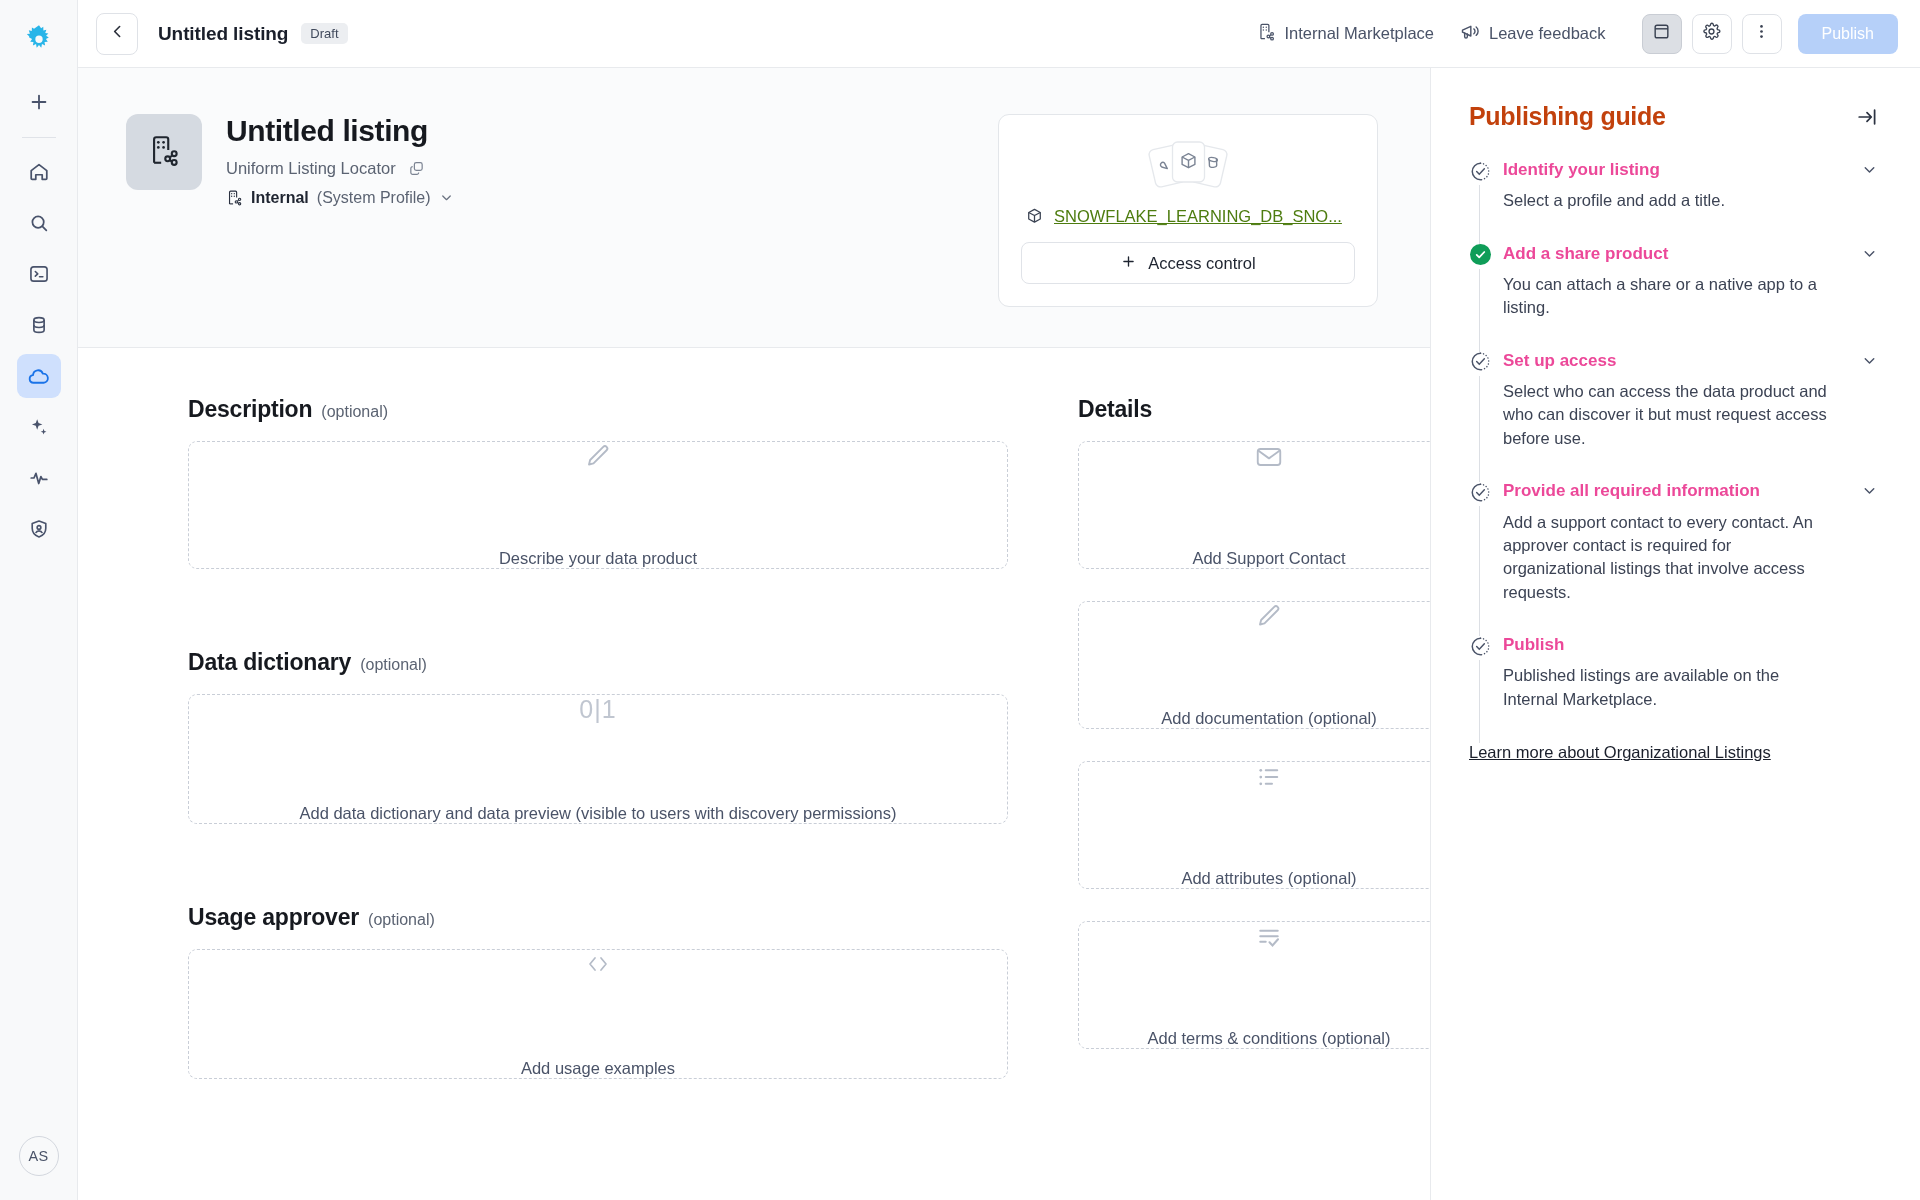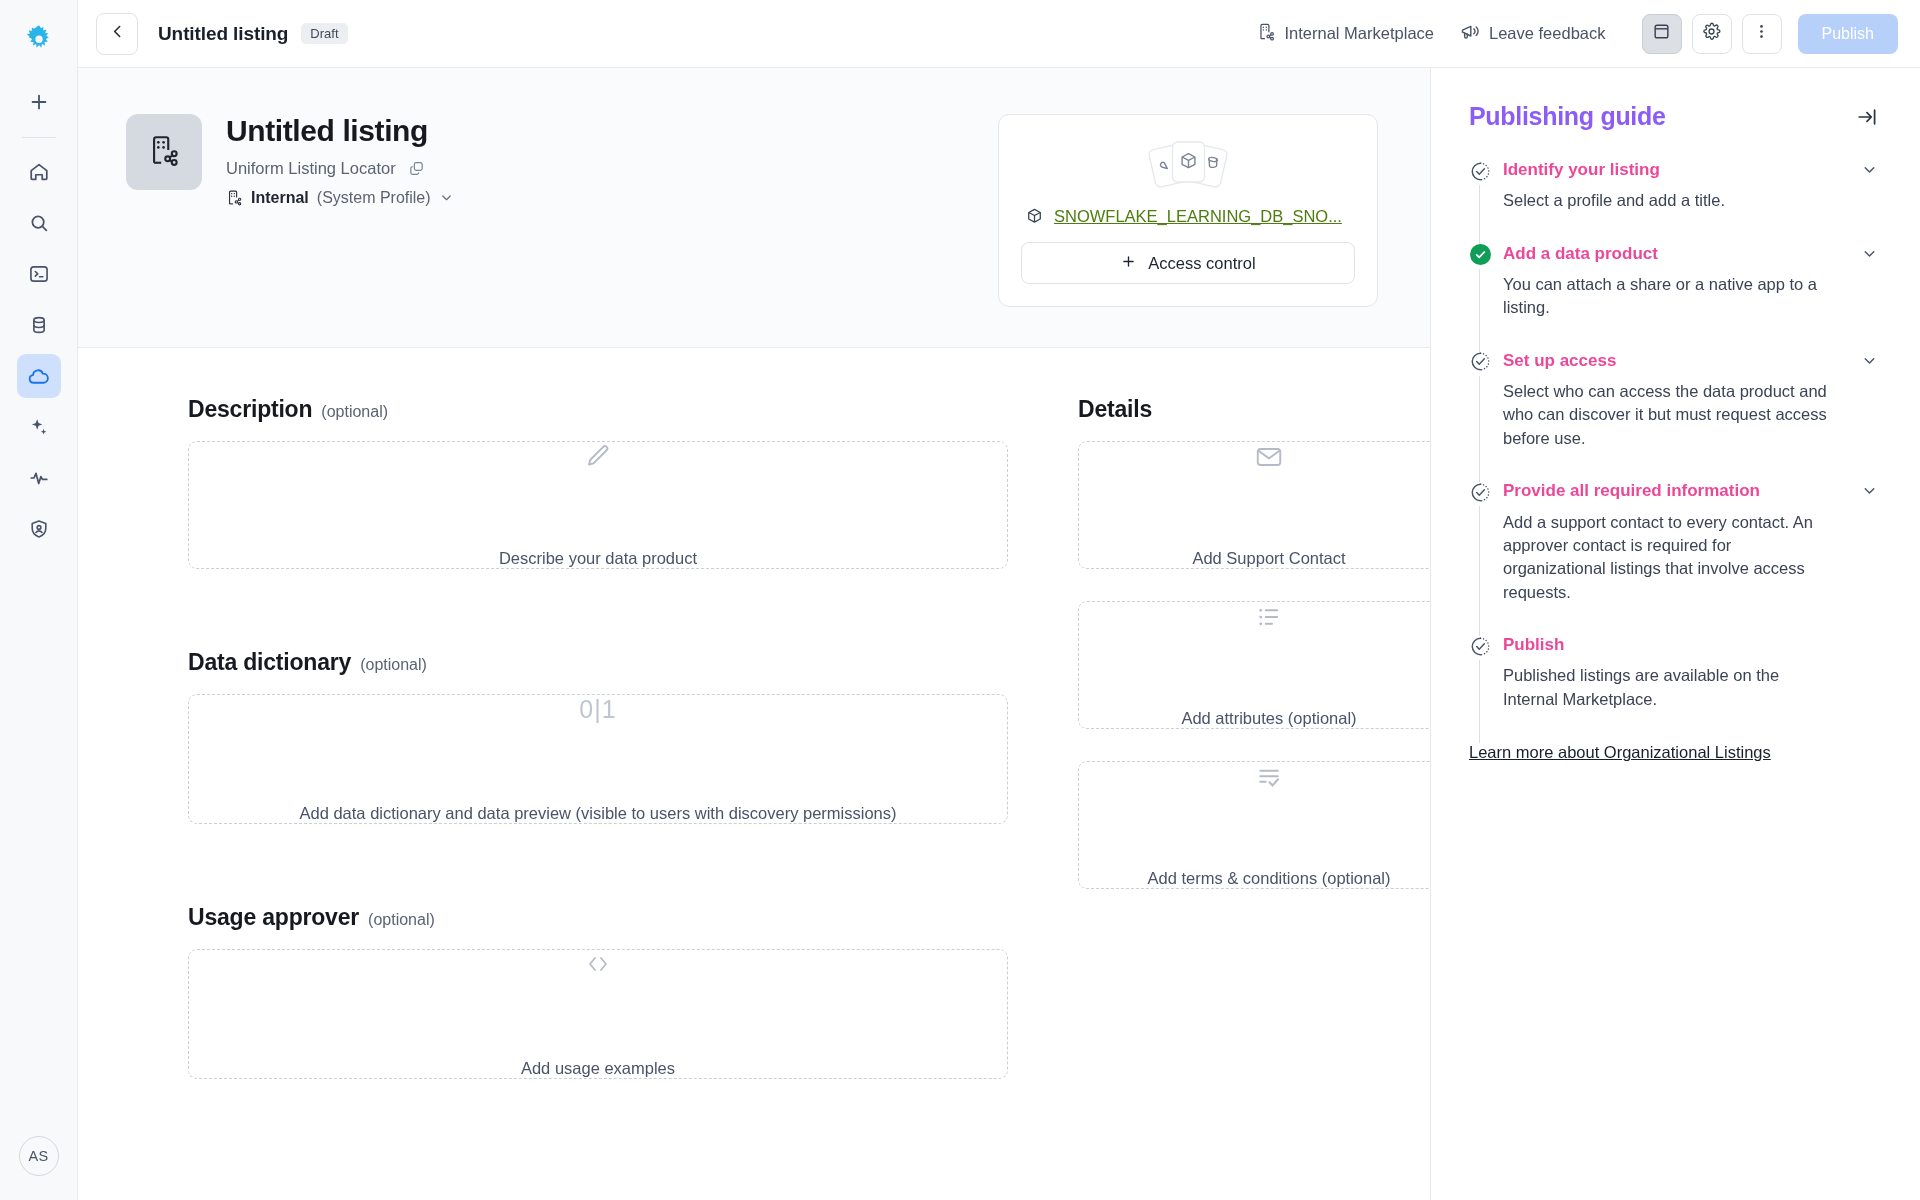--- a/index.html
+++ b/index.html
@@ -141,21 +141,21 @@
   .drop-txt { font-size: 16.5px; color: #4a5368; }
   .drop-num { font-size: 25px; color: #c0c6d0; margin-bottom: 34px; letter-spacing: 1px; }
   .d-desc { height: 128px; }
   .d-dict { height: 130px; }
   .d-usage { height: 130px; }
   .sec-gap { height: 80px; }
   .det-card { height: 128px; margin-bottom: 32px; }
 
   
   .guide-head { display: flex; align-items: center; justify-content: space-between; margin-bottom: 28px; }
-  .guide-title { font-size: 25px; font-weight: 700; color: #8b5cf6; letter-spacing: -.3px; }
+  .guide-title { font-size: 25px; font-weight: 700; color: #c2410c; letter-spacing: -.3px; }
   .collapse-ico { color: #2c3342; cursor: pointer; display: flex; }
   .step { position: relative; padding-left: 34px; }
   .step-ico { position: absolute; left: 0; top: 1px; width: 22px; height: 22px; display: flex; align-items: center; justify-content: center; }
   .step-line { position: absolute; left: 10px; top: 26px; bottom: -2px; width: 1px; background: #dcdfe4; }
   .step-row { display: flex; align-items: flex-start; justify-content: space-between; gap: 10px; cursor: pointer; }
   .step-label { font-size: 17px; font-weight: 600; color: #ec4899; line-height: 1.25; }
   .step-chev { color: #4a5368; flex: 0 0 auto; margin-top: 2px; display: flex; }
   .step-desc { font-size: 16.5px; color: #3c4354; line-height: 1.42; margin-top: 9px; padding-bottom: 30px; max-width: 330px; }
   .step:last-of-type .step-line { display: none; }
   .guide-link {
@@ -460,20 +460,28 @@
             <div class="drop det-card">
               <span class="drop-ico">
                 <svg width="30" height="30" viewBox="0 0 24 24" fill="none" stroke="currentColor" stroke-width="1.5" stroke-linejoin="round">
                     <rect x="3" y="5.6" width="18" height="12.8" rx="2.2"></rect>
                     <path d="M3.6 7l8.4 6.1L20.4 7"></path>
                   </svg>
               </span>
               <span class="drop-txt">Add Support Contact</span>
             </div>
 
+            <div class="drop det-card">
+              <span class="drop-ico">
+                <svg width="30" height="30" viewBox="0 0 24 24" fill="none" stroke="currentColor" stroke-width="1.5" stroke-linejoin="round" stroke-linecap="round">
+                    <path d="M16.2 3.9a1.9 1.9 0 012.7 2.7L8.4 17.1l-3.6.9.9-3.6z"></path>
+                  </svg>
+              </span>
+              <span class="drop-txt">Add documentation (optional)</span>
+            </div>
 
             <div class="drop det-card">
               <span class="drop-ico">
                 <svg width="30" height="30" viewBox="0 0 24 24" fill="none" stroke="currentColor" stroke-width="1.6" stroke-linecap="round">
                     <circle cx="5.4" cy="6.6" r="1.1" fill="currentColor" stroke="none"></circle>
                     <circle cx="5.4" cy="12" r="1.1" fill="currentColor" stroke="none"></circle>
                     <circle cx="5.4" cy="17.4" r="1.1" fill="currentColor" stroke="none"></circle>
                     <path d="M9.4 6.6h9.2M9.4 12h9.2M9.4 17.4h5"></path>
                   </svg>
               </span>
@@ -528,21 +536,21 @@
         <div class="step">
           <span class="step-ico">
             <span class="check-done">
               <svg width="13" height="13" viewBox="0 0 24 24" fill="none" stroke="#ffffff" stroke-width="3.2" stroke-linecap="round" stroke-linejoin="round">
                   <path d="M5 12.6l4.6 4.6L19 7.4"></path>
                 </svg>
             </span>
           </span>
           <span class="step-line"></span>
           <div class="step-row">
-            <span class="step-label">Add a data product</span>
+            <span class="step-label">Add a share product</span>
             <span class="step-chev">
               <svg width="17" height="17" viewBox="0 0 24 24" fill="none" stroke="currentColor" stroke-width="2" stroke-linecap="round" stroke-linejoin="round">
                   <path d="M6 9.5l6 6 6-6"></path>
                 </svg>
             </span>
           </div>
           <div class="step-desc">You can attach a share or a native app to a listing.</div>
         </div>
 
         

